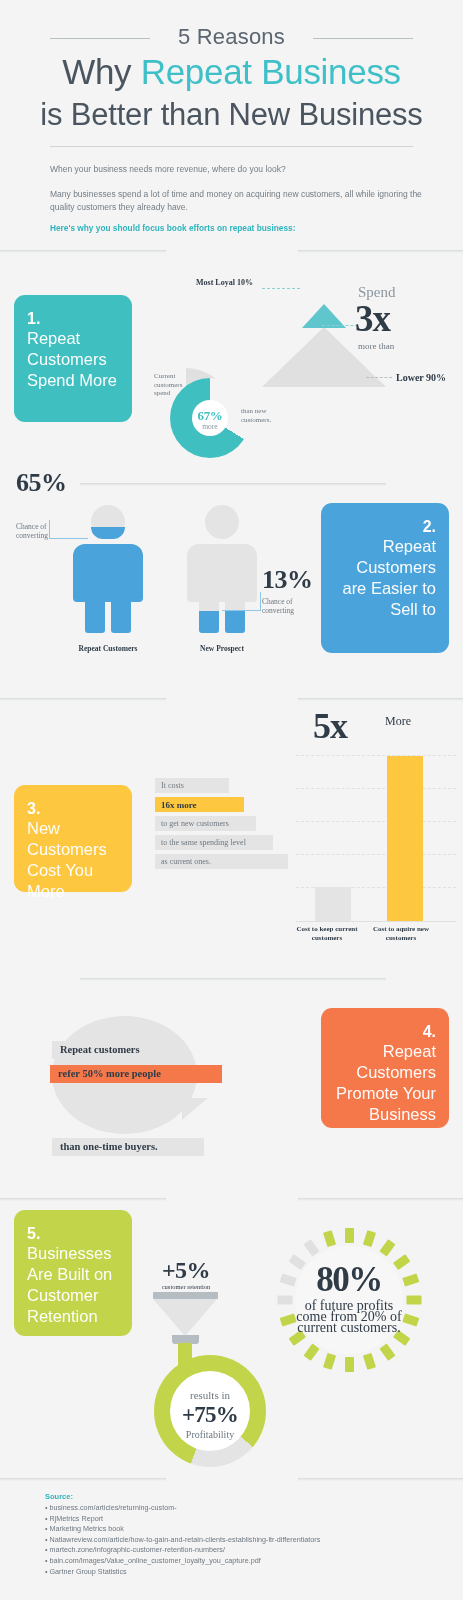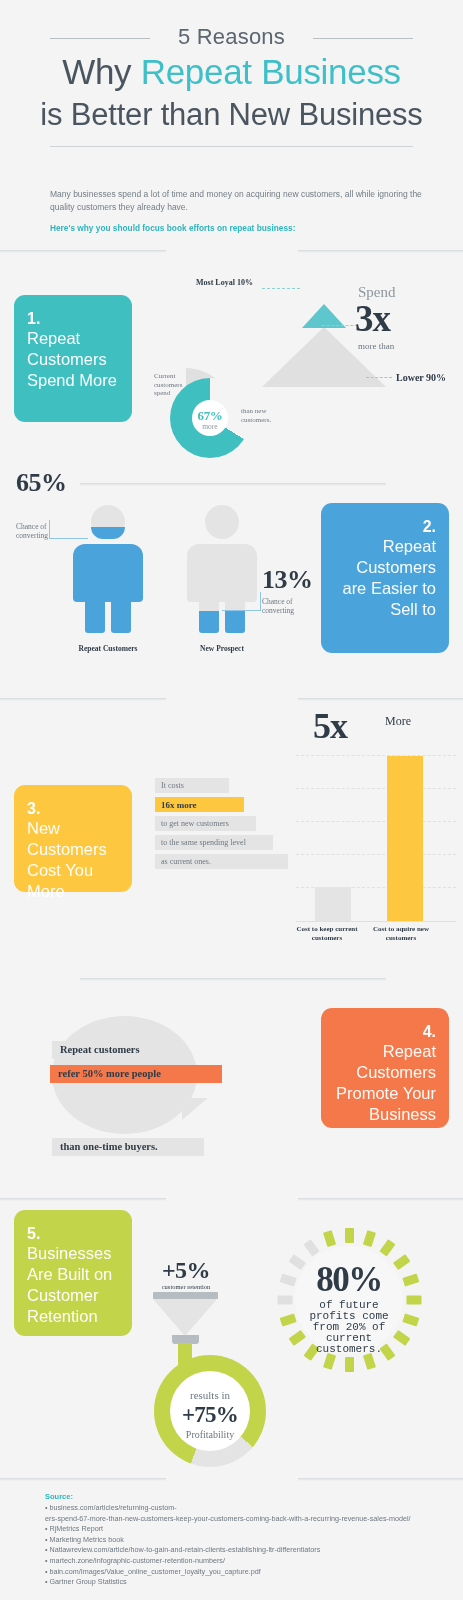--- a/index.html
+++ b/index.html
@@ -135,22 +135,22 @@
     line-height:24px;font-weight:bold;color:#2f3b47;font-family:"Liberation Serif",serif;letter-spacing:-.5px;}
   .cust-ret{position:absolute;left:145px;top:1283px;width:82px;text-align:center;font-size:6.5px;
     color:#2f3b47;font-family:"Liberation Serif",serif;}
   .ring80{position:absolute;left:277px;top:1228px;width:144px;height:144px;}
   .ring80-inner{position:absolute;left:18px;top:18px;width:108px;height:108px;border-radius:50%;
     background:#f7f7f7;}
   .ring-seg{position:absolute;left:50%;top:50%;width:9px;height:15px;margin-left:-4.5px;
     margin-top:-72px;border-radius:1px;}
   .r80{position:absolute;left:277px;top:1262px;width:144px;text-align:center;font-size:35px;
     line-height:35px;font-weight:bold;color:#2f3b47;font-family:"Liberation Serif",serif;letter-spacing:-1.5px;}
-  .r80sub{position:absolute;left:295px;top:1300px;width:108px;text-align:center;font-size:11px;
-    line-height:11px;color:#2f3b47;font-family:Liberation Mono, monospace;}
+  .r80sub{position:absolute;left:295px;top:1300px;width:108px;text-align:center;font-size:14px;
+    line-height:11px;color:#2f3b47;font-family:Liberation Serif, serif;}
   .ring75{position:absolute;left:154px;top:1355px;width:112px;height:112px;}
   .ring75-arc{position:absolute;left:0;top:0;width:112px;height:112px;border-radius:50%;
     background:conic-gradient(from 200deg,#c2d44a 0deg 290deg,#e4e4e4 290deg 360deg);}
   .ring75-hole{position:absolute;left:16px;top:16px;width:80px;height:80px;border-radius:50%;background:#fff;}
   .r75-top{position:absolute;left:0;top:34px;width:112px;text-align:center;font-size:11px;
     color:#6d7780;font-family:"Liberation Serif",serif;}
   .r75{position:absolute;left:0;top:47px;width:112px;text-align:center;font-size:23px;line-height:26px;
     font-weight:bold;color:#2f3b47;font-family:"Liberation Serif",serif;letter-spacing:-.8px;}
   .r75-bot{position:absolute;left:0;top:74px;width:112px;text-align:center;font-size:10px;
     color:#6d7780;font-family:"Liberation Serif",serif;}
@@ -165,20 +165,21 @@
 
 <div class="page">
 
   <div class="hdr">
     <div class="eyebrow-rule-l"></div>
     <div class="eyebrow-rule-r"></div>
     <div class="eyebrow">5 Reasons</div>
     <div class="title1"><span>Why </span><span class="hl">Repeat Business</span></div>
     <div class="title2">is Better than New Business</div>
     <div class="hdr-rule"></div>
+    <div class="lead1">When your business needs more revenue, where do you look?</div>
     <div class="lead2">Many businesses spend a lot of time and money on acquiring new customers, all while ignoring the quality customers they already have.</div>
     <div class="lead3">Here's why you should focus book efforts on repeat business:</div>
   </div>
 
   <div class="divider" style="left:0;top:250px;width:463px;">
     <div class="seg" style="left:0;width:166px;"></div>
       <div class="shadow" style="left:0;width:166px;"></div>
     <div class="seg" style="left:298px;width:165px;"></div>
       <div class="shadow" style="left:298px;width:165px;"></div>
   </div>
@@ -353,21 +354,20 @@
   <div class="divider" style="left:0;top:1478px;width:463px;">
     <div class="seg" style="left:0;width:166px;"></div>
       <div class="shadow" style="left:0;width:166px;"></div>
     <div class="seg" style="left:298px;width:165px;"></div>
       <div class="shadow" style="left:298px;width:165px;"></div>
   </div>
 
   <div class="src">
     <div class="src-hd">Source:</div>
     <div class="src-li">• business.com/articles/returning-custom-</div>
-    <div class="src-li">ers-spend-67-more-than-new-customers-keep-your-customers-coming-back-with-a-recurring-revenue-sales-model/</div>
     <div class="src-li">• RjMetrics Report</div>
     <div class="src-li">• Marketing Metrics book</div>
     <div class="src-li">• Natlawreview.com/article/how-to-gain-and-retain-clients-establishing-ltr-differentiators</div>
     <div class="src-li">• martech.zone/infographic-customer-retention-numbers/</div>
     <div class="src-li">• bain.com/Images/Value_online_customer_loyalty_you_capture.pdf</div>
     <div class="src-li">• Gartner Group Statistics</div>
   </div>
 
 </div>
 

